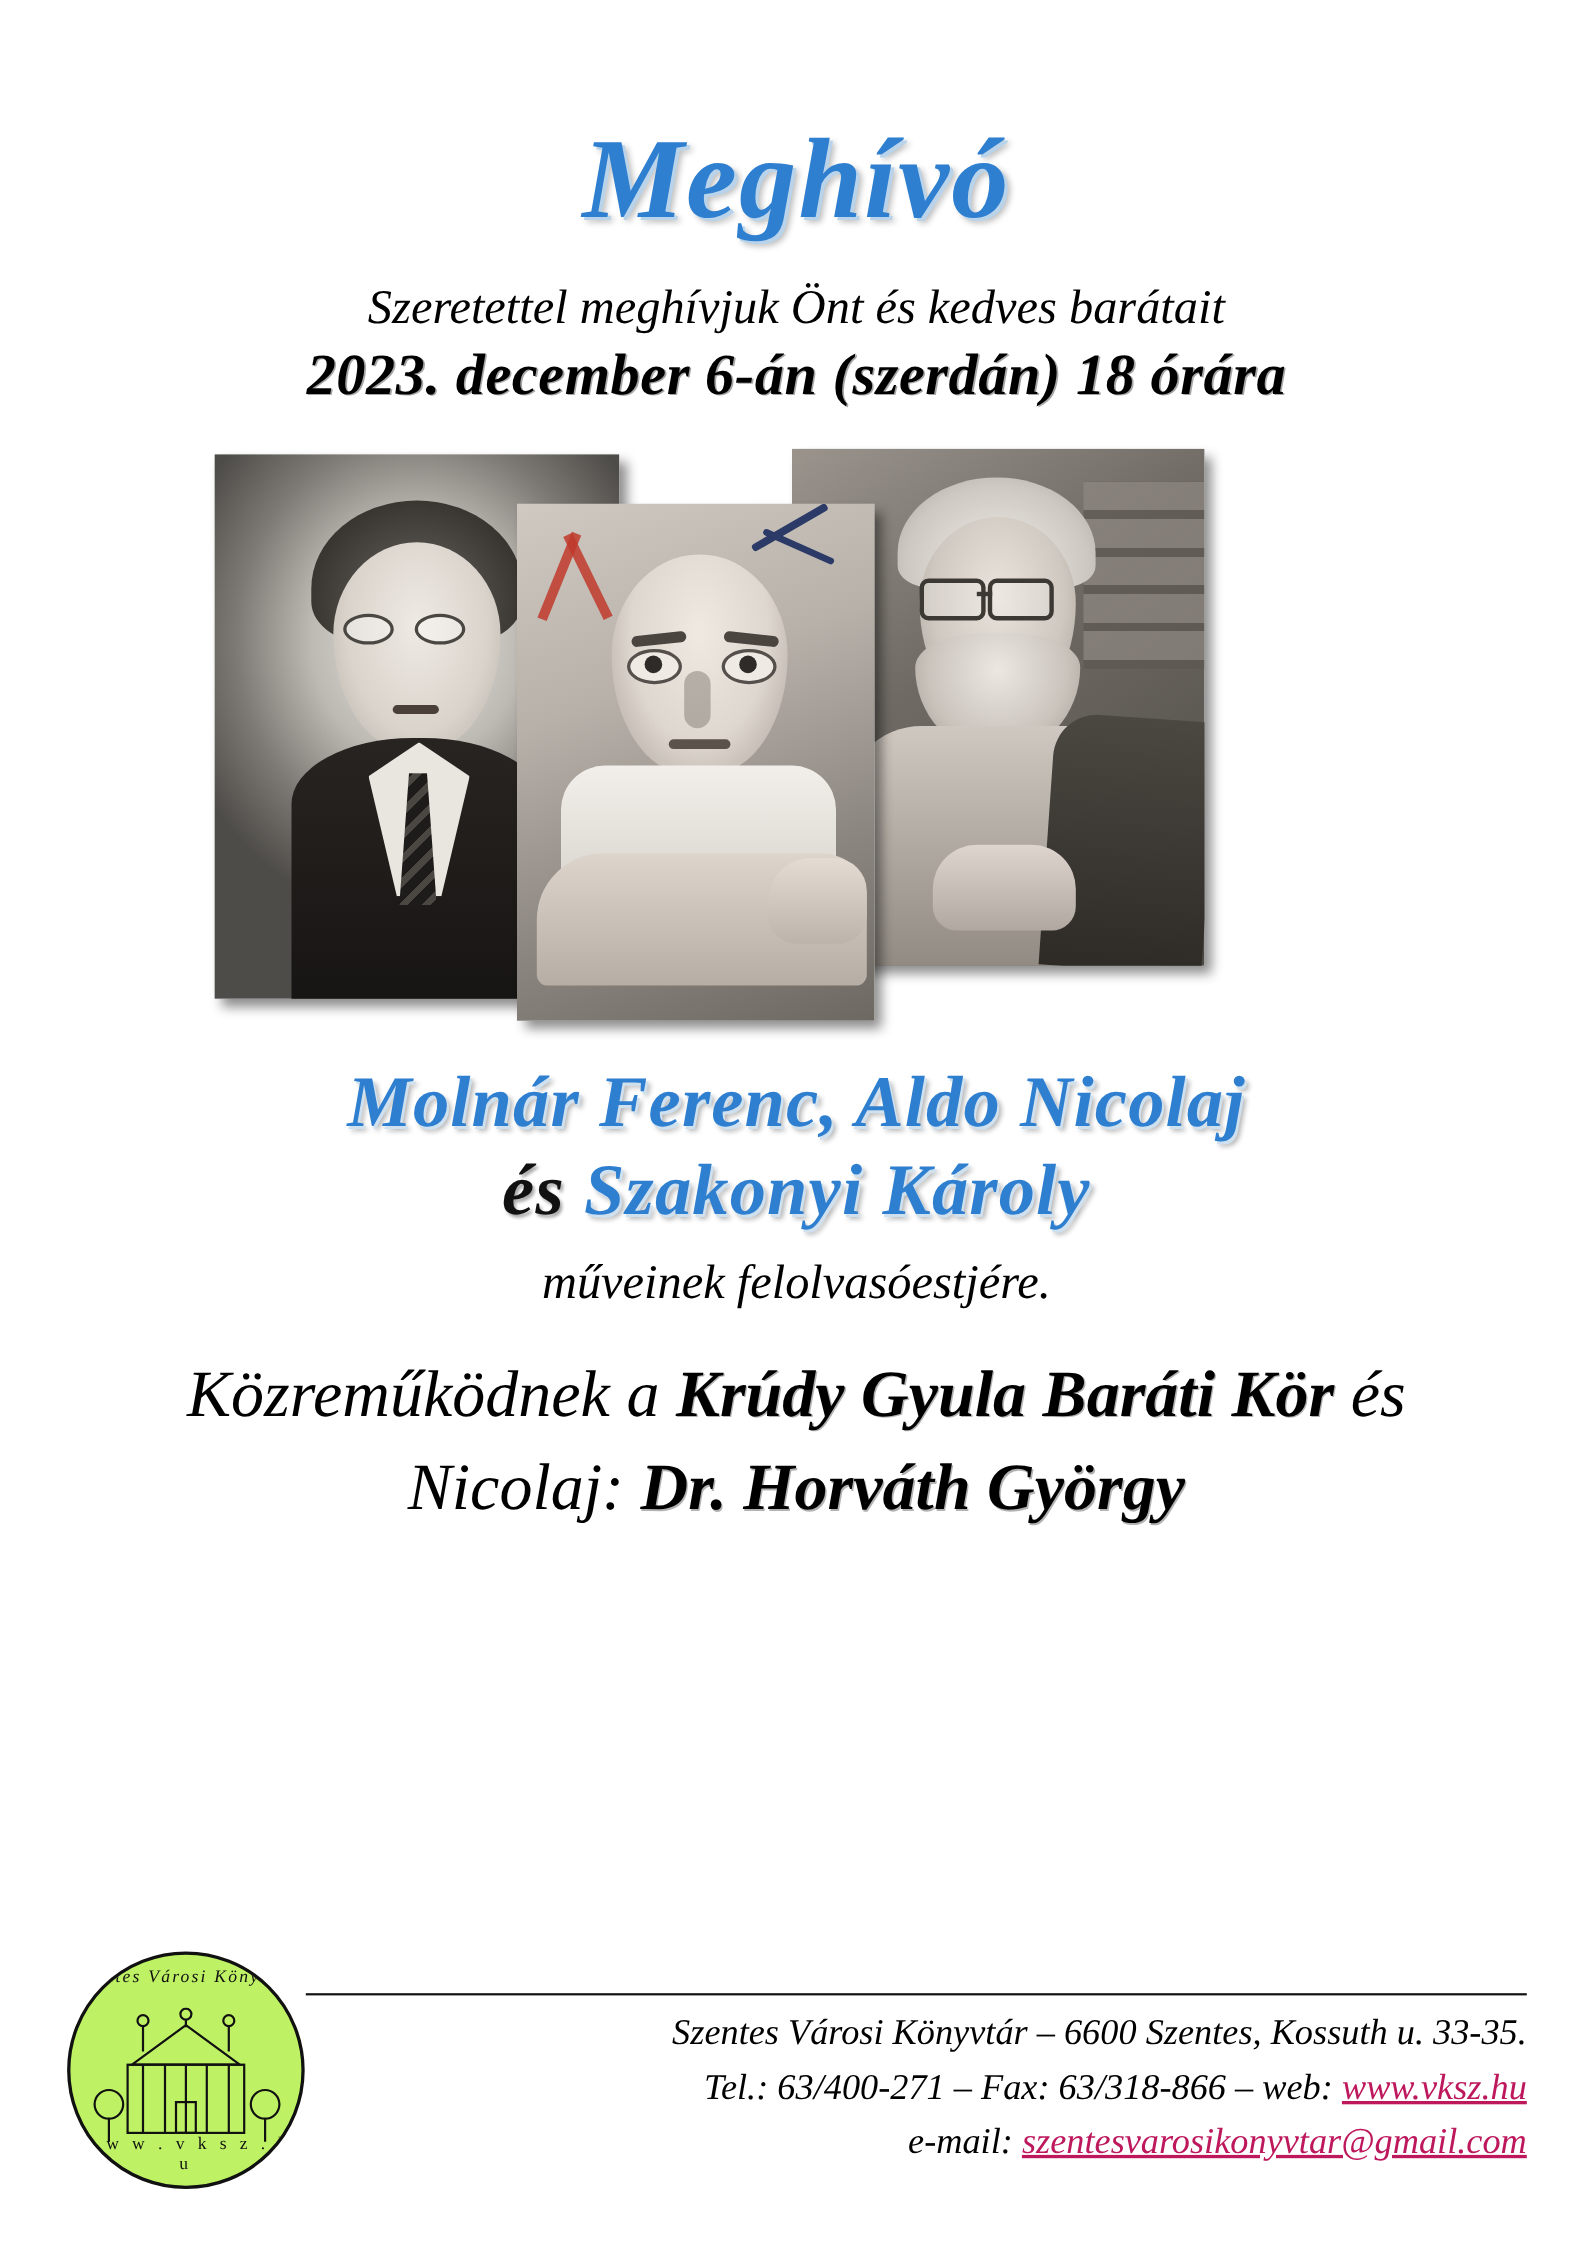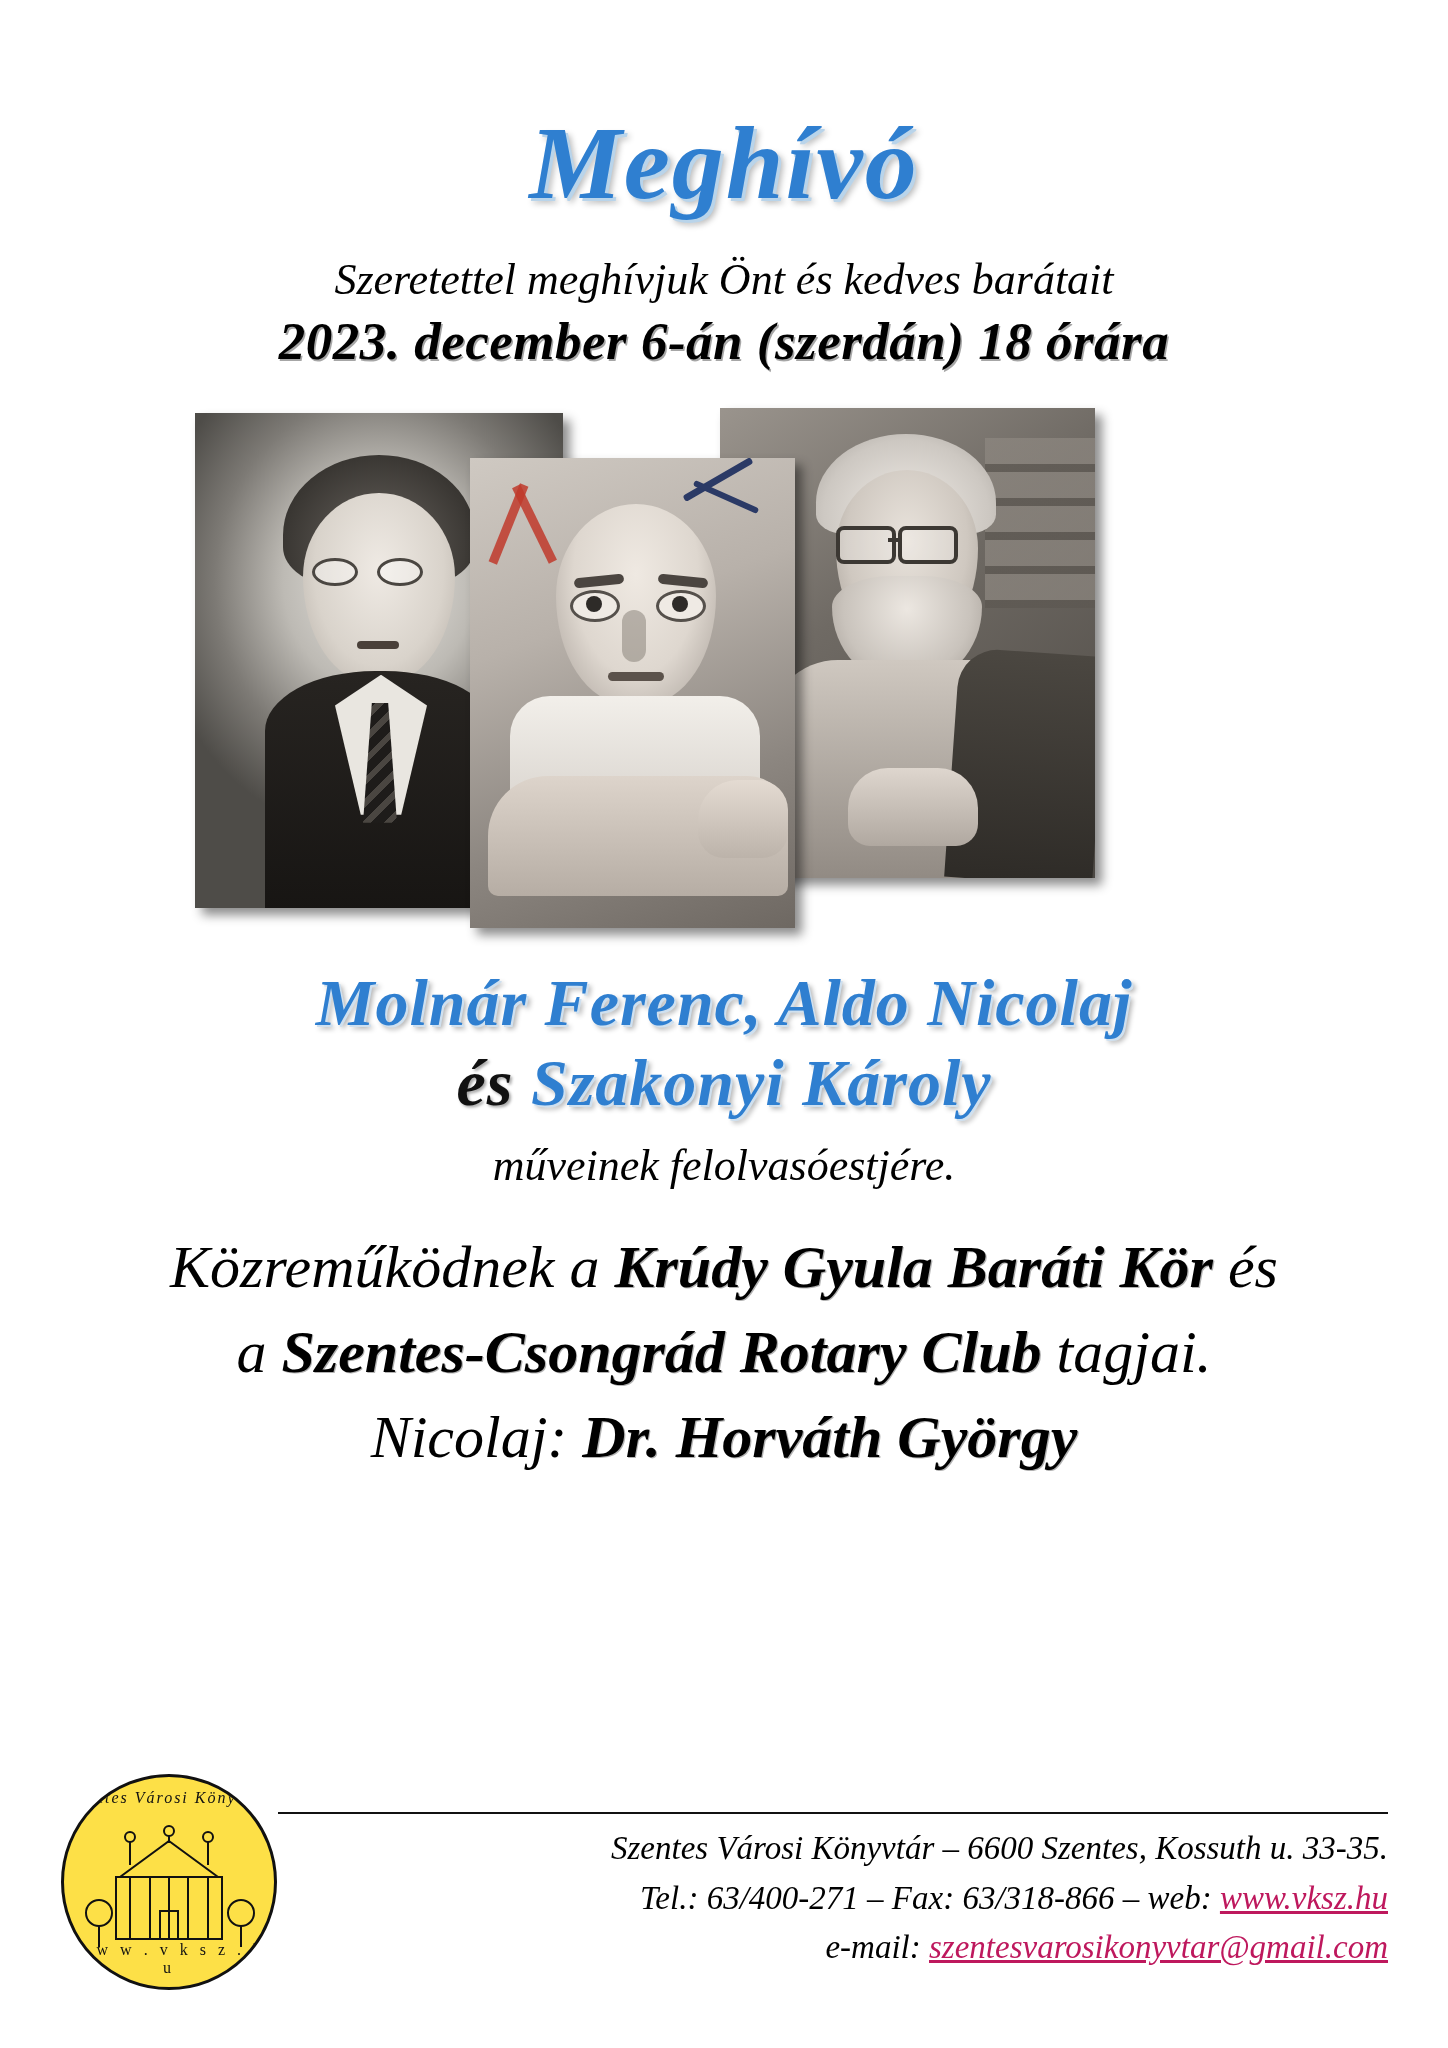--- a/index.html
+++ b/index.html
@@ -287,21 +287,21 @@
     flex: 0 0 218px;
     text-align: center;
     padding-top: 6px;
   }
   .logo-circle {
     position: relative;
     width: 210px; height: 210px;
     border: 3px solid #111; border-radius: 50%;
     margin: 0 auto;
     overflow: hidden;
-    background: #fde047;
+    background: #bef264;
   }
   .logo-ring-text-top, .logo-ring-text-bottom {
     position: absolute; left: 0; right: 0; text-align: center;
     font-size: 16px; font-style: italic; letter-spacing: 2px; color: #111;
   }
   .logo-ring-text-top { top: 12px; }
   .logo-ring-text-bottom { bottom: 10px; letter-spacing: 4px; font-style: normal; }
   .logo-building {
     position: absolute; left: 46px; top: 48px; width: 118px; height: 120px;
   }
@@ -393,21 +393,20 @@
 
   <div class="names">
     <div class="n1">Molnár Ferenc, Aldo Nicolaj</div>
     <div class="n2"><span class="conj">és </span><span>Szakonyi Károly</span></div>
   </div>
 
   <div class="subline">műveinek felolvasóestjére.</div>
 
   <div class="credits">
     <div><span>Közreműködnek a </span><span class="strong">Krúdy Gyula Baráti Kör</span><span> és</span></div>
-    <div><span>a </span><span class="strong">Szentes-Csongrád Rotary Club</span><span> tagjai.</span></div>
     <div><span>Nicolaj: </span><span class="strong">Dr. Horváth György</span></div>
   </div>
 
   <div class="footer">
 
     <div class="logo">
       <div class="logo-circle">
         <div class="logo-ring-text-top">Szentes Városi Könyvtár</div>
         <svg class="logo-building" viewBox="0 0 118 120">
           <rect x="6" y="52" width="106" height="62" fill="none" stroke="#111" stroke-width="2"></rect>

